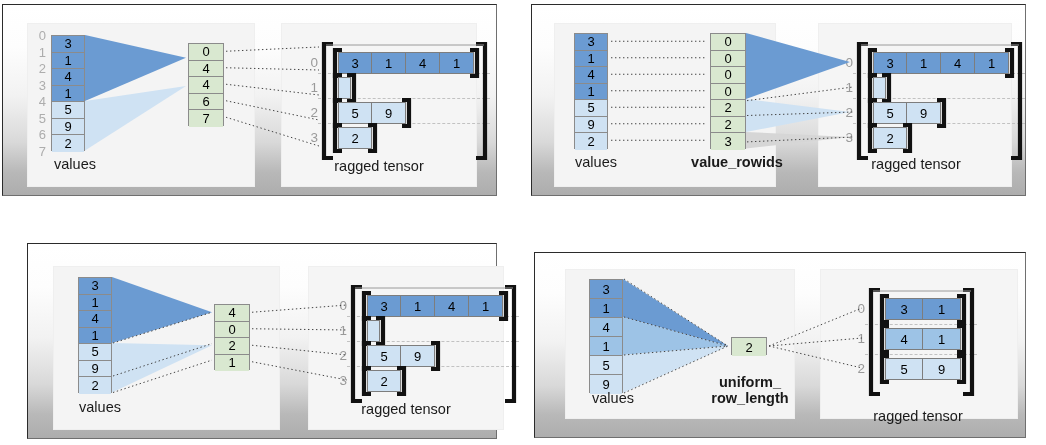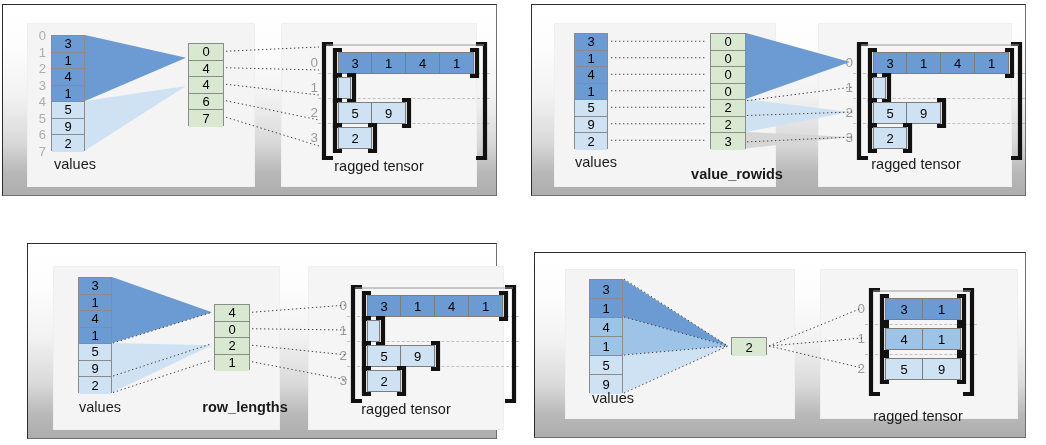--- a/index.html
+++ b/index.html
@@ -270,21 +270,21 @@
         <path d="M 79 118.75 L 175 118.75" fill="none" stroke="#444" stroke-width="1" stroke-dasharray="1.4 2.6"></path>
         <path d="M 79 135.25 L 175 135.25" fill="none" stroke="#444" stroke-width="1" stroke-dasharray="1.4 2.6"></path>
         <path d="M 214 28 L 318 57 L 214 94 Z" fill="#6b9bd2" stroke="none"></path>
         <path d="M 214 94 L 318 107 L 214 127 Z" fill="#cfe2f3" stroke="none"></path>
         <path d="M 214 127 L 318 132 L 214 143.5 Z" fill="#d6d6d6" stroke="none"></path>
         <path d="M 215 95.64999999999999 L 321 82" fill="none" stroke="#444" stroke-width="1" stroke-dasharray="1.4 2.6"></path>
         <path d="M 215 110.5 L 321 107" fill="none" stroke="#444" stroke-width="1" stroke-dasharray="1.4 2.6"></path>
         <path d="M 215 136.89999999999998 L 321 132" fill="none" stroke="#444" stroke-width="1" stroke-dasharray="1.4 2.6"></path>
       </svg>
       <div class="caption" style="left: 30px; top: 150px; width: 68px;">values</div>
-      <div class="caption bold" style="left: 140px; top: 150px; width: 130px; margin-top: 12px;">value_rowids</div>
+      <div class="caption bold" style="left: 140px; top: 150px; width: 130px;">value_rowids</div>
       <div class="caption" style="left: 324px; top: 152px; width: 120px;">ragged tensor</div>
     </div>
     <div class="panel" style="left: 27px; top: 243px; width: 470px; height: 196px;">
       <div class="card" style="left: 25px; top: 22px; width: 227px; height: 164px;"></div>
       <div class="card light" style="left: 280px; top: 22px; width: 196px; height: 164px;">
         <div class="rt" style="left: 44px; top: 22px; width: 162px; height: 112px;">
           <div class="dashline" style="left: -6px; top: 27px; width: 172px;"></div>
           <div class="dashline" style="left: -6px; top: 52px; width: 172px;"></div>
           <div class="dashline" style="left: -6px; top: 77px; width: 172px;"></div>
           <svg class="ov" width="188" height="124" style="left: -4px; top: -4px;">
@@ -350,21 +350,20 @@
         <path d="M 84 99 L 184 101.25 L 84 148.5 Z" fill="#cfe2f3" opacity="1" stroke="none"></path>
         <path d="M 85 99 L 184 68.25" fill="none" stroke="#444" stroke-width="1" stroke-dasharray="1.4 2.6"></path>
         <path d="M 85 132 L 184 99.6" fill="none" stroke="#444" stroke-width="1" stroke-dasharray="1.4 2.6"></path>
         <path d="M 85 148.5 L 184 116.1" fill="none" stroke="#444" stroke-width="1" stroke-dasharray="1.4 2.6"></path>
         <path d="M 224 68.25 L 319 61" fill="none" stroke="#444" stroke-width="1" stroke-dasharray="1.4 2.6"></path>
         <path d="M 224 84.75 L 319 86" fill="none" stroke="#444" stroke-width="1" stroke-dasharray="1.4 2.6"></path>
         <path d="M 224 101.25 L 319 111" fill="none" stroke="#444" stroke-width="1" stroke-dasharray="1.4 2.6"></path>
         <path d="M 224 117.75 L 319 136" fill="none" stroke="#444" stroke-width="1" stroke-dasharray="1.4 2.6"></path>
       </svg>
       <div class="caption" style="left: 38px; top: 156px; width: 68px;">values</div>
-      <div class="caption bold" style="left: 152px; top: 156px; width: 130px;">row_lengths</div>
       <div class="caption" style="left: 318px; top: 158px; width: 120px;">ragged tensor</div>
     </div>
     <div class="panel" style="left: 534px; top: 252px; width: 492px; height: 186px;">
       <div class="card" style="left: 30px; top: 16px; width: 230px; height: 150px;"></div>
       <div class="card light" style="left: 285px; top: 16px; width: 198px; height: 150px;">
         <div class="rt" style="left: 50px; top: 22px; width: 178px; height: 102px;">
           <div class="dashline" style="left: -6px; top: 32px; width: 112px;"></div>
           <div class="dashline" style="left: -6px; top: 62px; width: 112px;"></div>
           <svg class="ov" width="128" height="114" style="left: -4px; top: -4px;">
             <path d="M 13 2 L 4 2 L 4 106 L 13 106" fill="none" stroke="#111" stroke-width="4.2"></path>
@@ -417,15 +416,17 @@
         <path d="M 88 102 L 193 93 L 88 140 Z" fill="#cfe2f3" opacity="1" stroke="none"></path>
         <path d="M 89 26 L 193 93" fill="none" stroke="#444" stroke-width="1" stroke-dasharray="1.4 2.6"></path>
         <path d="M 89 64 L 193 93" fill="none" stroke="#444" stroke-width="1" stroke-dasharray="1.4 2.6"></path>
         <path d="M 89 102 L 193 93" fill="none" stroke="#444" stroke-width="1" stroke-dasharray="1.4 2.6"></path>
         <path d="M 89 140 L 193 93" fill="none" stroke="#444" stroke-width="1" stroke-dasharray="1.4 2.6"></path>
         <path d="M 234 93 L 327 55" fill="none" stroke="#444" stroke-width="1" stroke-dasharray="1.4 2.6"></path>
         <path d="M 234 93 L 327 85" fill="none" stroke="#444" stroke-width="1" stroke-dasharray="1.4 2.6"></path>
         <path d="M 234 93 L 327 115" fill="none" stroke="#444" stroke-width="1" stroke-dasharray="1.4 2.6"></path>
       </svg>
       <div class="caption" style="left: 44px; top: 138px; width: 68px;">values</div>
+      <div class="caption bold" style="left: 150px; top: 122px; width: 130px;">uniform_
+row_length</div>
       <div class="caption" style="left: 323px; top: 156px; width: 120px;">ragged tensor</div>
     </div>
   </div>
 
 </body></html>

